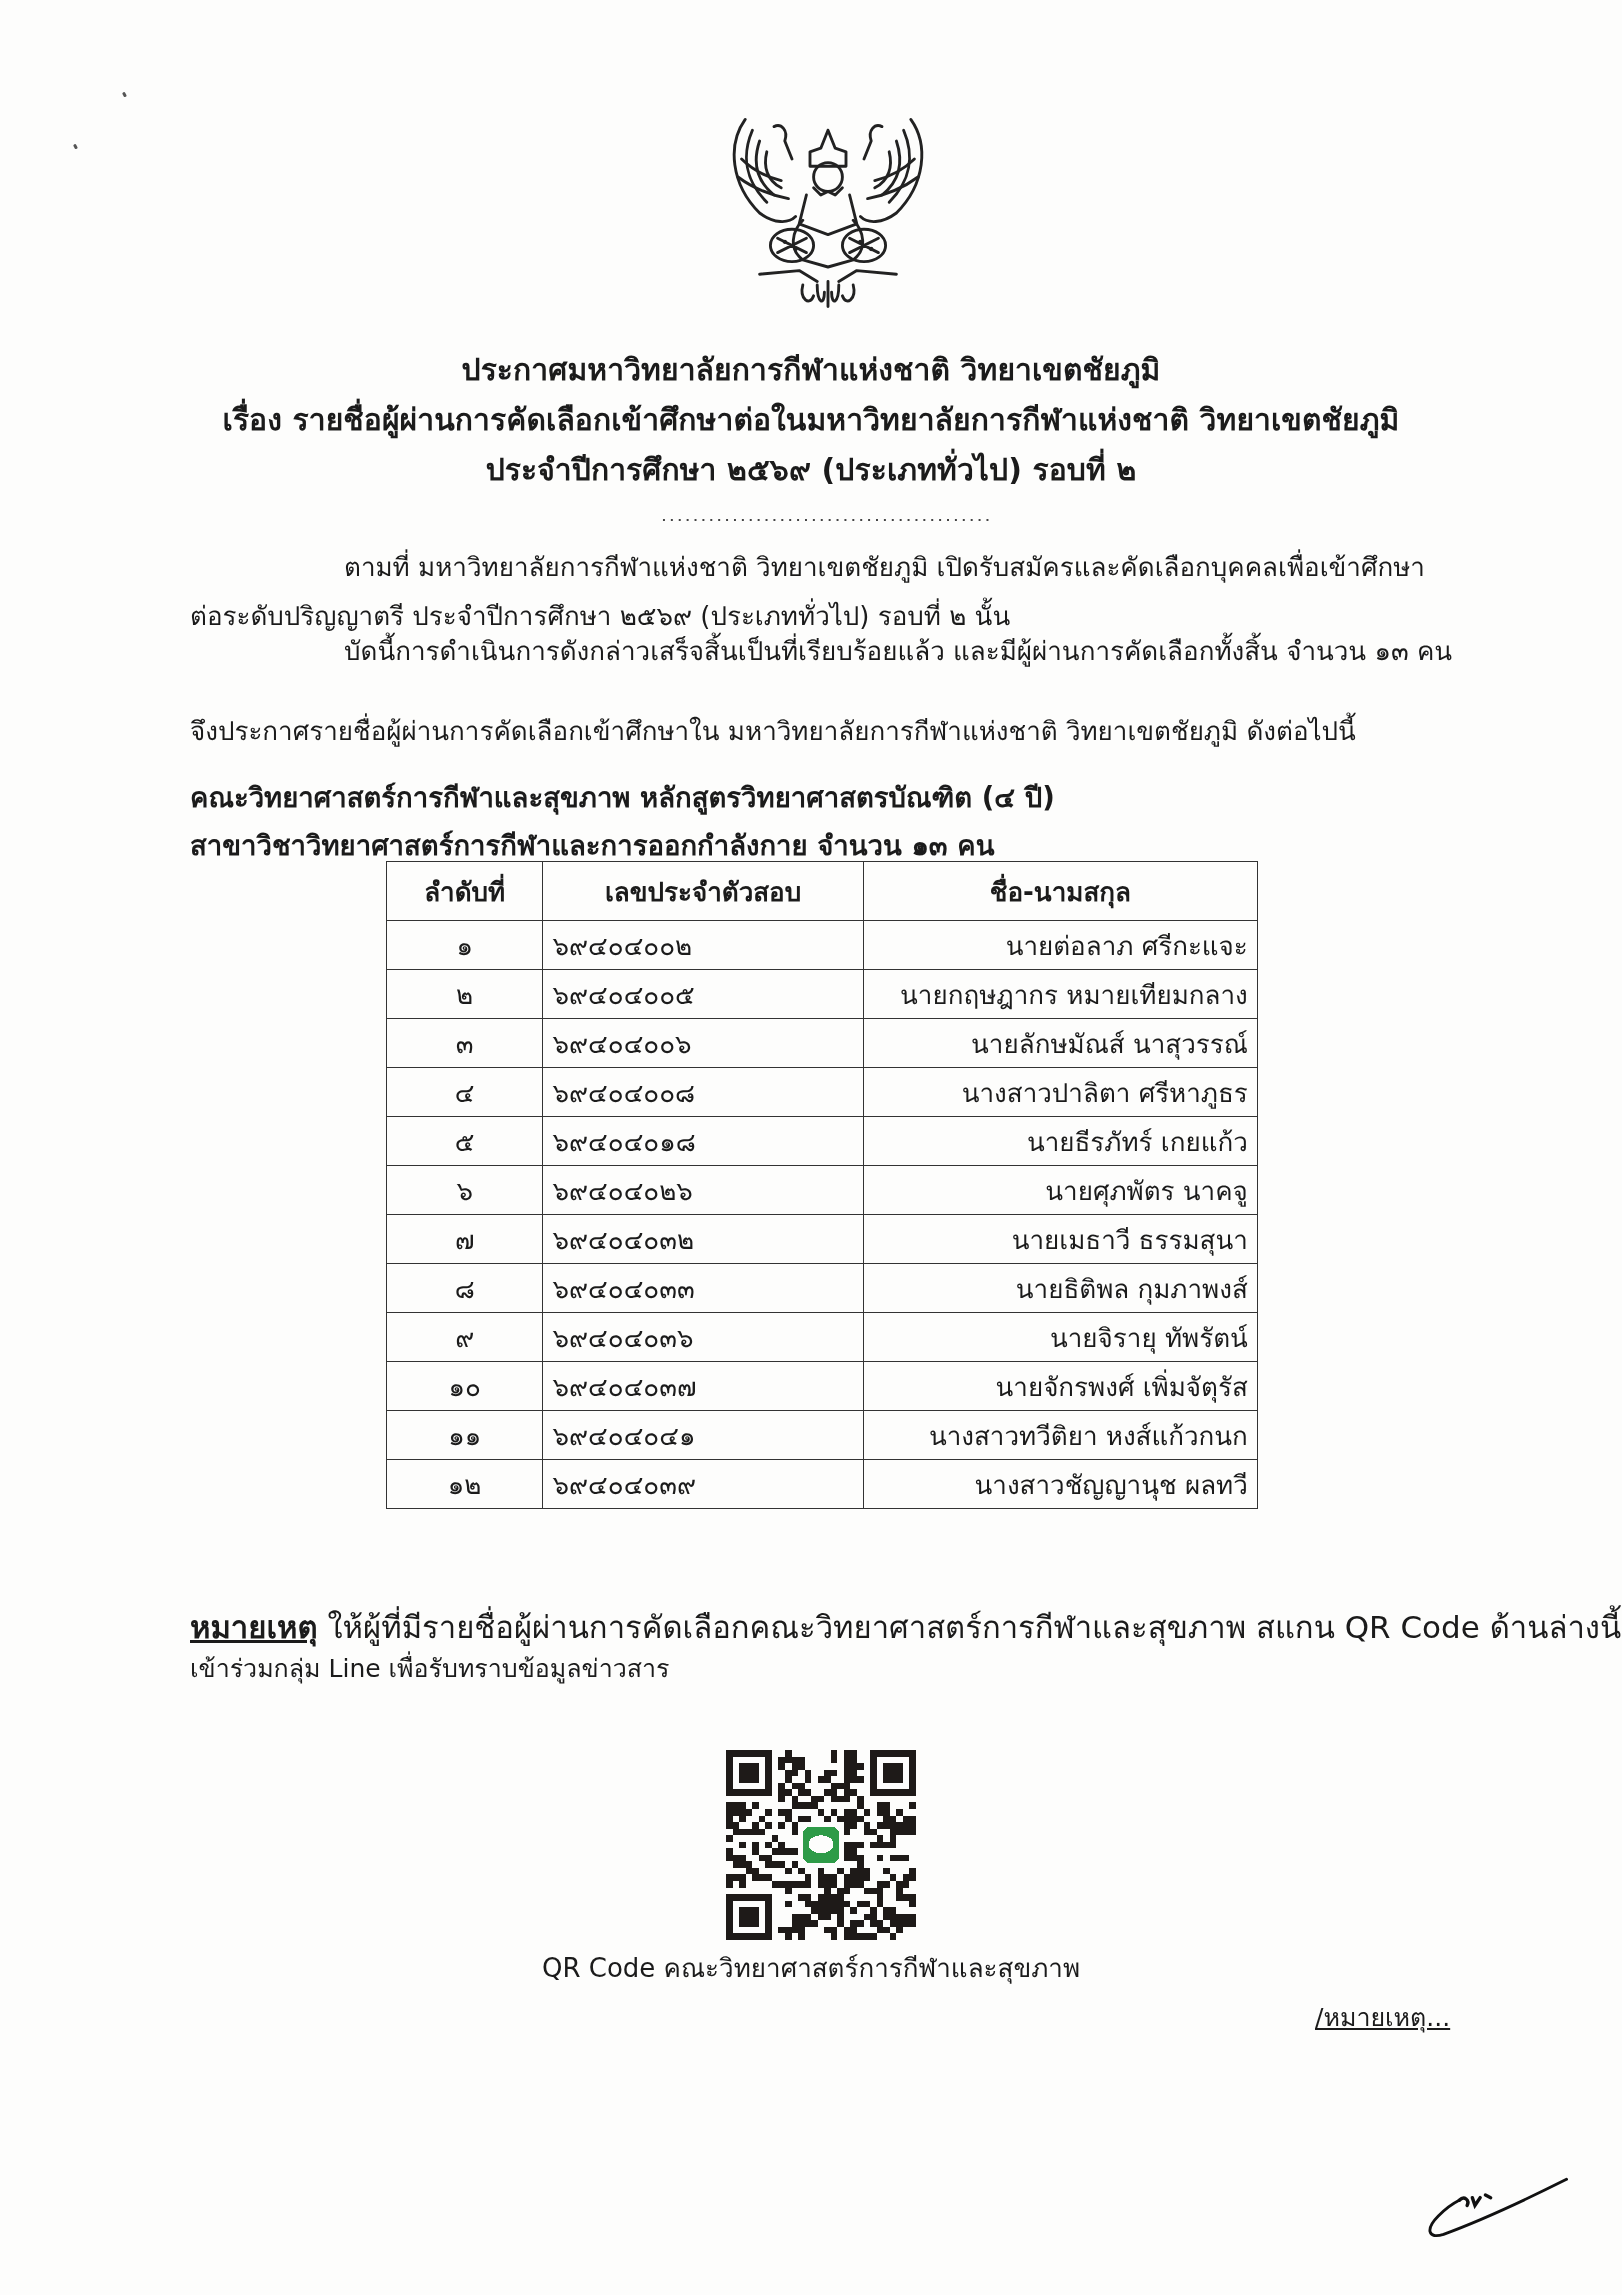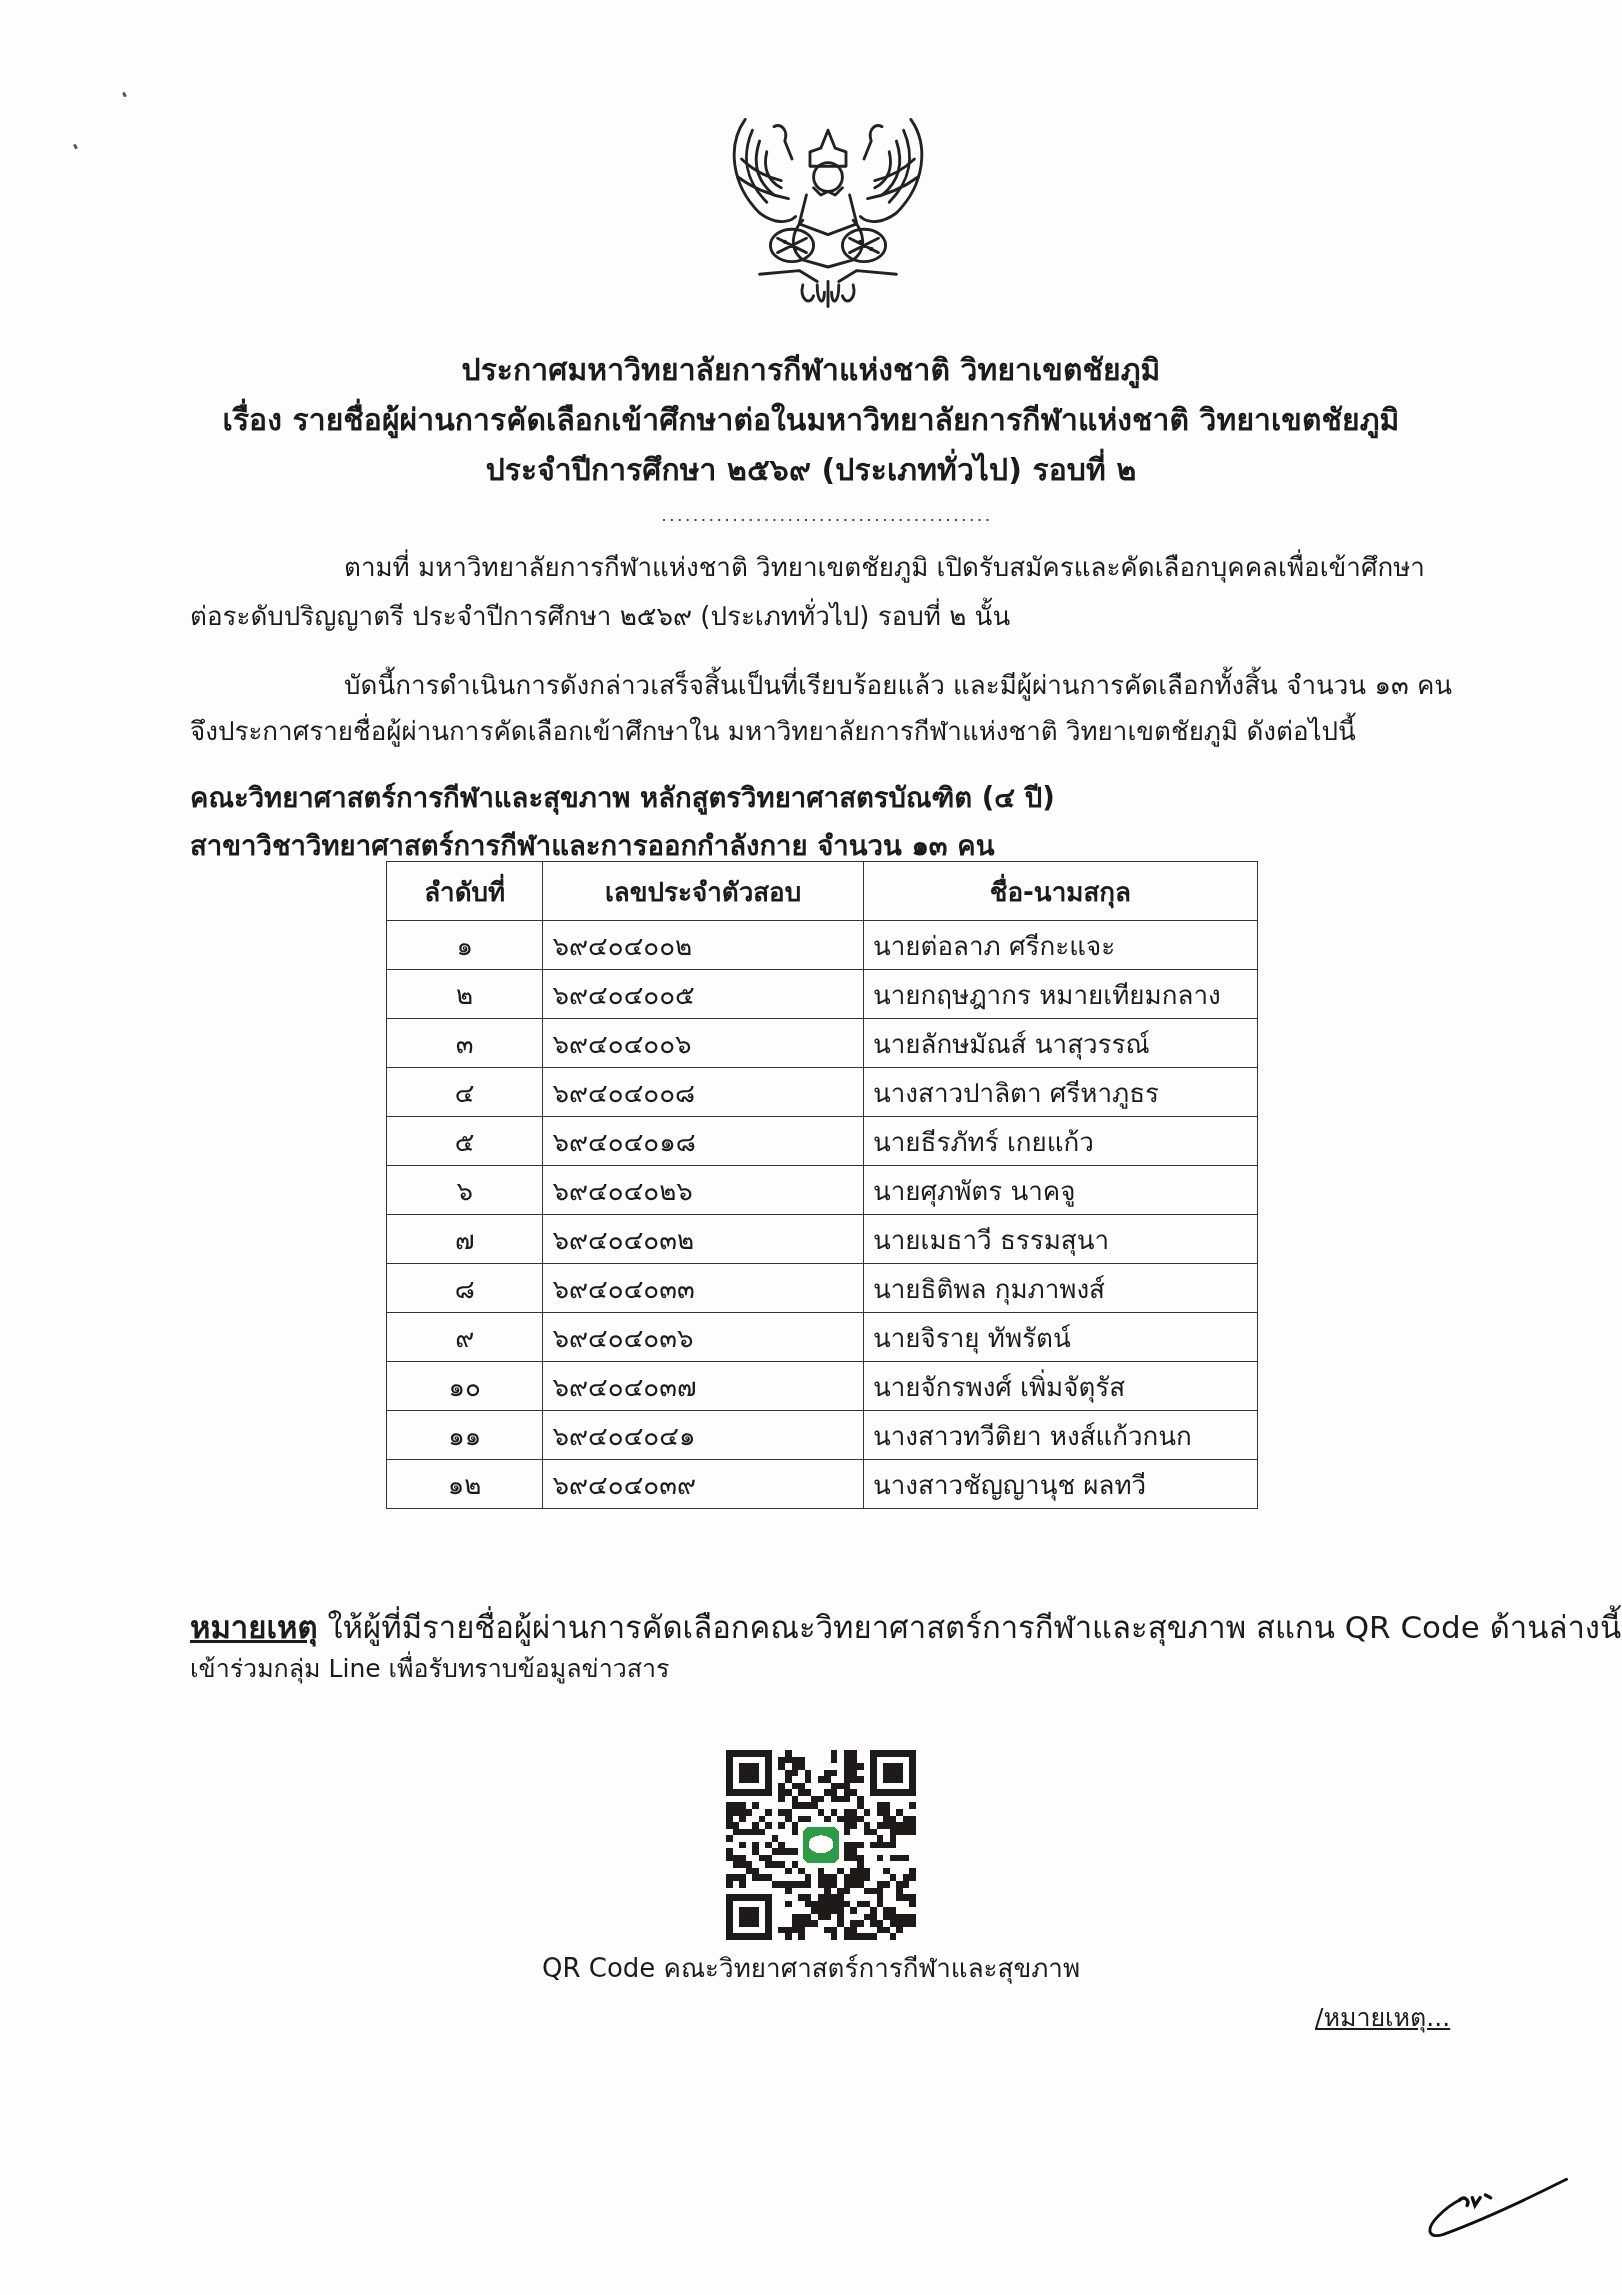--- a/index.html
+++ b/index.html
@@ -18,21 +18,21 @@
   .bold-text { position:absolute; font-size:27.5px; font-weight:bold; white-space:nowrap; }
   table.results {
     position:absolute; left:386px; top:861px; width:872px; border-collapse:collapse;
     font-size:26px;
     border-radius:6px;
   }
   table.results th, table.results td { border:1.6px solid #333; height:48px; padding:0 9.2px; }
   table.results th { font-weight:bold; height:58px; text-align:center; }
   table.results td.c-no { text-align:center; width:137px; }
   table.results td.c-id { width:301px; }
-  table.results td.c-name { text-align:left;margin-left:32px; }
+  table.results td.c-name { text-align:right;margin-left:32px; }
   .note { position:absolute; left:190px; top:1602px; font-size:31px; white-space:nowrap; }
   .note .label { font-weight:bold; text-decoration:underline; }
   .note2 { position:absolute; left:190px; top:1648px; font-size:25px; white-space:nowrap; }
   #qr { position:absolute; left:726px; top:1750px; width:190px; height:190px; }
   .qr-caption { position:absolute; left:0; width:1622px; text-align:center; top:1947px; font-size:26px; }
   .continued { position:absolute; left:1315px; top:1997px; font-size:25px; text-decoration:underline; }
   #signature { position:absolute; left:1420px; top:2166px; width:157px; height:79px; }
 </style>
 </head>
 <body>
@@ -82,21 +82,21 @@
   </g>
 </svg>
 
 <div class="title-line" style="top:346px">ประกาศมหาวิทยาลัยการกีฬาแห่งชาติ วิทยาเขตชัยภูมิ</div>
 <div class="title-line" style="top:396px">เรื่อง รายชื่อผู้ผ่านการคัดเลือกเข้าศึกษาต่อในมหาวิทยาลัยการกีฬาแห่งชาติ วิทยาเขตชัยภูมิ</div>
 <div class="title-line" style="top:446px">ประจำปีการศึกษา ๒๕๖๙ (ประเภททั่วไป) รอบที่ ๒</div>
 <div class="dotrule"></div>
 
 <div class="body-text" style="left:344px;top:546px">ตามที่ มหาวิทยาลัยการกีฬาแห่งชาติ วิทยาเขตชัยภูมิ เปิดรับสมัครและคัดเลือกบุคคลเพื่อเข้าศึกษา</div>
 <div class="body-text" style="left:190px;top:595px">ต่อระดับปริญญาตรี ประจำปีการศึกษา ๒๕๖๙ (ประเภททั่วไป) รอบที่ ๒  นั้น</div>
-<div class="body-text" style="left:344px;top:664px">บัดนี้การดำเนินการดังกล่าวเสร็จสิ้นเป็นที่เรียบร้อยแล้ว และมีผู้ผ่านการคัดเลือกทั้งสิ้น จำนวน ๑๓ คน</div>
+<div class="body-text" style="left:344px;top:630px">บัดนี้การดำเนินการดังกล่าวเสร็จสิ้นเป็นที่เรียบร้อยแล้ว และมีผู้ผ่านการคัดเลือกทั้งสิ้น จำนวน ๑๓ คน</div>
 <div class="body-text" style="left:190px;top:710px">จึงประกาศรายชื่อผู้ผ่านการคัดเลือกเข้าศึกษาใน มหาวิทยาลัยการกีฬาแห่งชาติ วิทยาเขตชัยภูมิ ดังต่อไปนี้</div>
 
 <div class="bold-text" style="left:190px;top:775px">คณะวิทยาศาสตร์การกีฬาและสุขภาพ หลักสูตรวิทยาศาสตรบัณฑิต (๔ ปี)</div>
 <div class="bold-text" style="left:190px;top:823px">สาขาวิชาวิทยาศาสตร์การกีฬาและการออกกำลังกาย  จำนวน ๑๓ คน</div>
 
 <table class="results">
   <thead>
     <tr>
       <th>ลำดับที่</th>
       <th>เลขประจำตัวสอบ</th>

